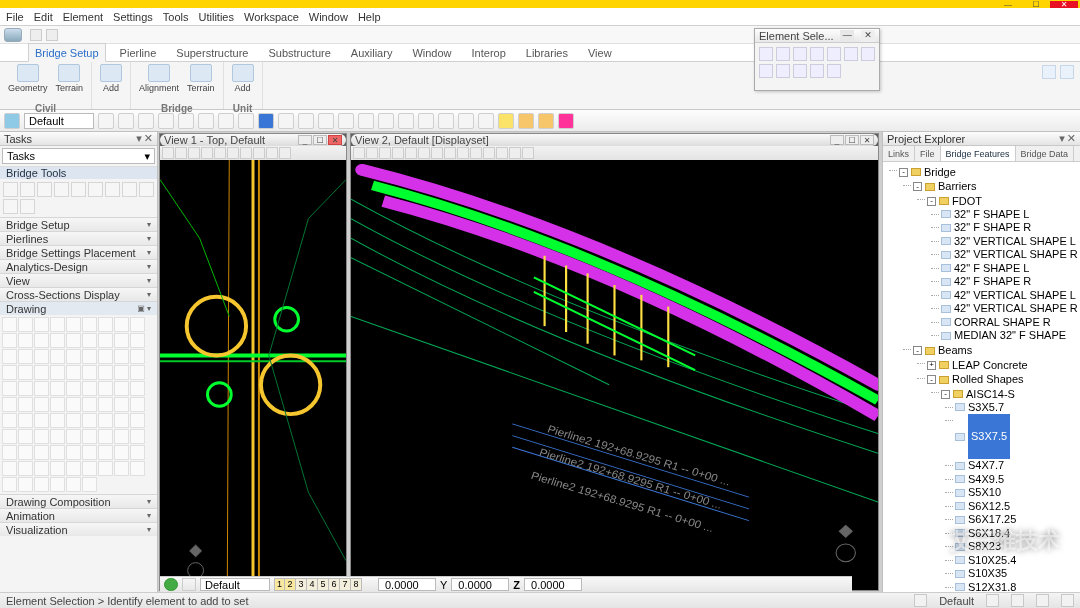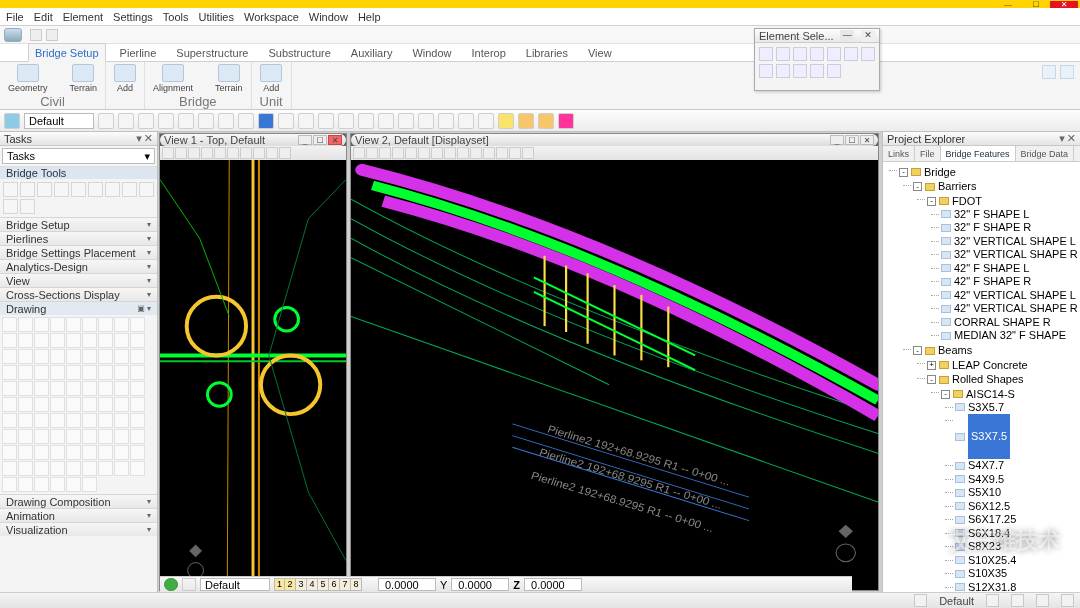--- a/index.html
+++ b/index.html
@@ -21,25 +21,25 @@
 .qat div{width:12px;height:12px;background:#eee;border:1px solid #ccc;}
 
 
 .ribbon-tabs { height:18px; background:#fff; display:flex; align-items:flex-end; padding-left:28px; gap:8px; border-bottom:1px solid #d0d0d0;}
 .ribbon-tabs span { padding:3px 6px 2px 6px; color:#555; cursor:pointer; }
 .ribbon-tabs span.active { background:#f5f5f5; border:1px solid #d0d0d0; border-bottom:1px solid #f5f5f5; margin-bottom:-1px; color:#2a6fc9; }
 
 
 .ribbon { height:48px; background:#f5f5f5; border-bottom:1px solid #c8c8c8; display:flex; align-items:stretch; position:relative;}
 .group { display:flex; flex-direction:column; align-items:center; padding:2px 8px; border-right:1px solid #e0e0e0;}
-.group .icons { display:flex; gap:22px; }
+.group .icons { display:flex; gap:8px; }
 .ribbtn { display:flex; flex-direction:column; align-items:center; gap:1px; cursor:pointer;}
 .ribbtn .ic { width:22px;height:18px;background:#dce9f5;border:1px solid #b0c7dd;border-radius:2px;}
 .ribbtn .lbl { font-size:9px;color:#444;}
-.group .cap { font-size:13px;color:#777;margin-top:1px;}
+.group .cap { font-size:10px;color:#777;margin-top:10px;font-weight:bold;}
 
 
 .eldlg { position:absolute; top:28px; right:200px; width:126px; height:63px; background:#f4f4f4; border:1px solid #aaa; box-shadow:1px 1px 3px rgba(0,0,0,.2); z-index:50;}
 .eldlg .hdr{height:14px;background:linear-gradient(#fdfdfd,#e8e8e8);border-bottom:1px solid #ccc;display:flex;align-items:center;padding:0 4px;font-size:10px;color:#444;}
 .eldlg .hdr .x{margin-left:auto;width:14px;height:12px;background:#e8e8e8;text-align:center;font-size:9px;}
 .eldlg .bd{display:flex;flex-wrap:wrap;gap:3px;padding:4px;}
 .eldlg .bd div{width:14px;height:14px;background:#eef;border:1px solid #ccd;}
 
 .ribextra{position:absolute;top:3px;right:6px;display:flex;gap:4px;}
 .ribextra div{width:14px;height:14px;background:#e9f1fa;border:1px solid #c7d7e9;}
@@ -744,20 +744,21 @@
   <div class="fld" style="width:58px">
       <span>0.0000</span>
     </div>
   <b>Z</b>
   <div class="fld" style="width:58px">
       <span>0.0000</span>
     </div>
 </div>
 
 <div class="statusbar">
+  <span>Element Selection &gt; Identify element to add to set</span>
   <div class="r">
     <div class="sbtn"></div>
     <span>Default</span>
     <div class="sbtn"></div>
       <div class="sbtn"></div>
       <div class="sbtn"></div>
       <div class="sbtn"></div>
   </div>
 </div>
 

